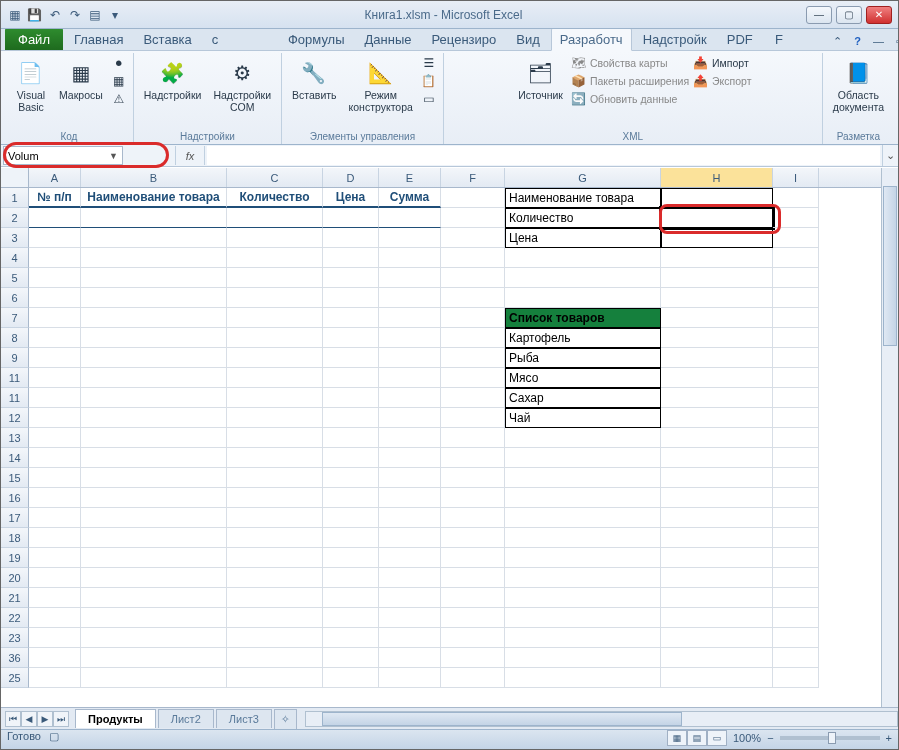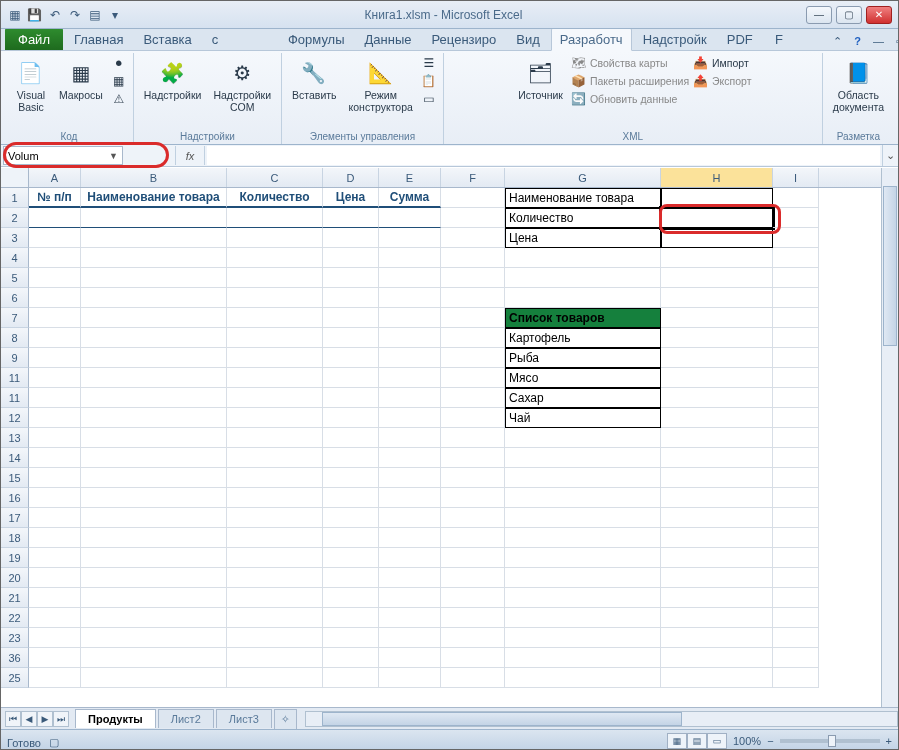--- a/index.html
+++ b/index.html
@@ -255,21 +255,21 @@
   .hscroll { flex: 1; margin-left: 8px; height: 16px; background: #e8eef6; border: 1px solid #b0c0d0; position: relative; }
   .hthumb { position: absolute; left: 16px; width: 360px; top: 0; bottom: 0; background: linear-gradient(#dfe8f3,#c4d4e6); border: 1px solid #9db4cc; }
   
   .status-bar {
     position: absolute;
     bottom: 0; left: 0; right: 0;
     height: 20px;
     background: linear-gradient(#dbe5f0, #c4d4e6);
     border-top: 1px solid #9db4cc;
     display: flex;
-    align-items: flex-end;
+    align-items: flex-start;
     padding: 0 6px;
     font-size: 11px;
     color: #3a5a7a;
   }
   .status-right { margin-left: auto; display: flex; align-items: center; gap: 6px; }
   .view-btns { display: flex; }
   .view-btns span { width: 20px; height: 16px; border: 1px solid #a0b0c4; background: #eef3f9; cursor: pointer; display: flex; align-items: center; justify-content: center; font-size: 9px; }
   .zoom-slider { width: 100px; height: 4px; background: #b0c0d0; position: relative; }
   .zoom-thumb { position: absolute; left: 48px; top: -4px; width: 8px; height: 12px; background: #eef3f9; border: 1px solid #8a9bb0; }
   .vscroll { position: absolute; right: 0; top: 167px; bottom: 42px; width: 17px; background: #e8eef6; border-left: 1px solid #b0c0d0; }

